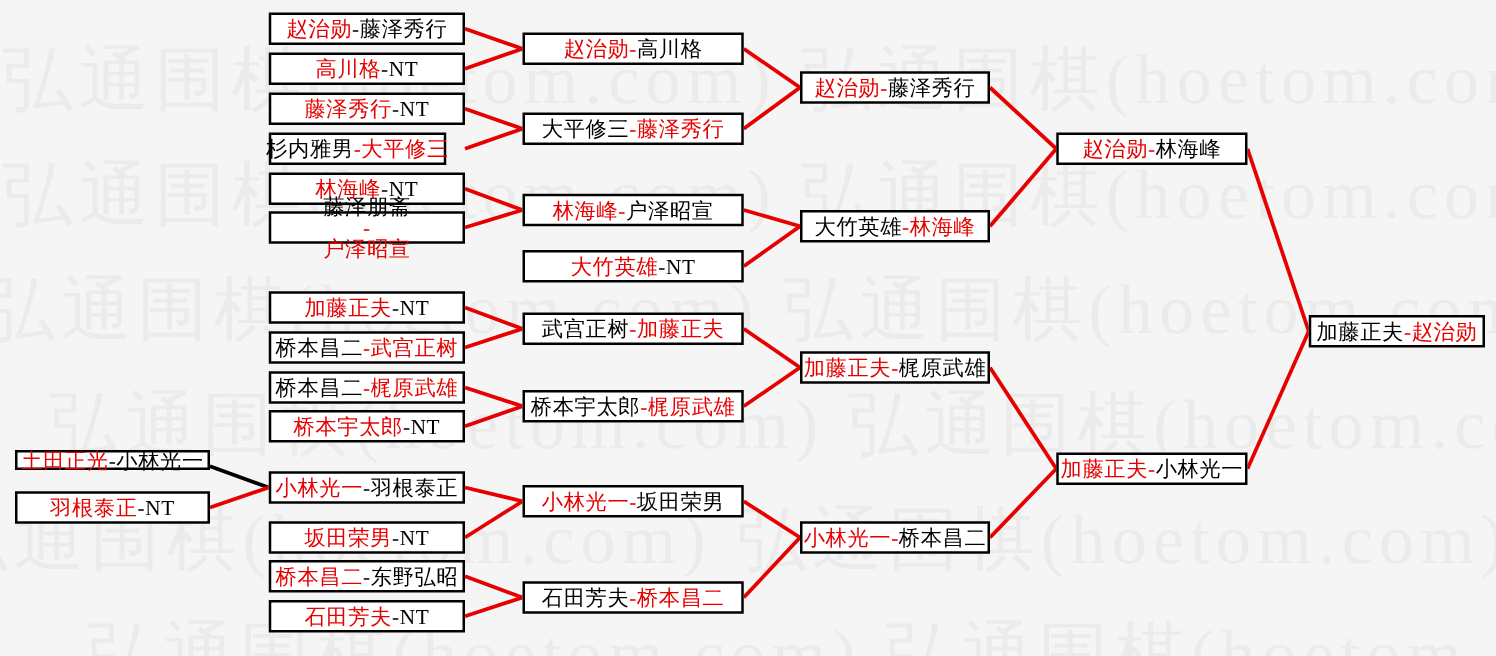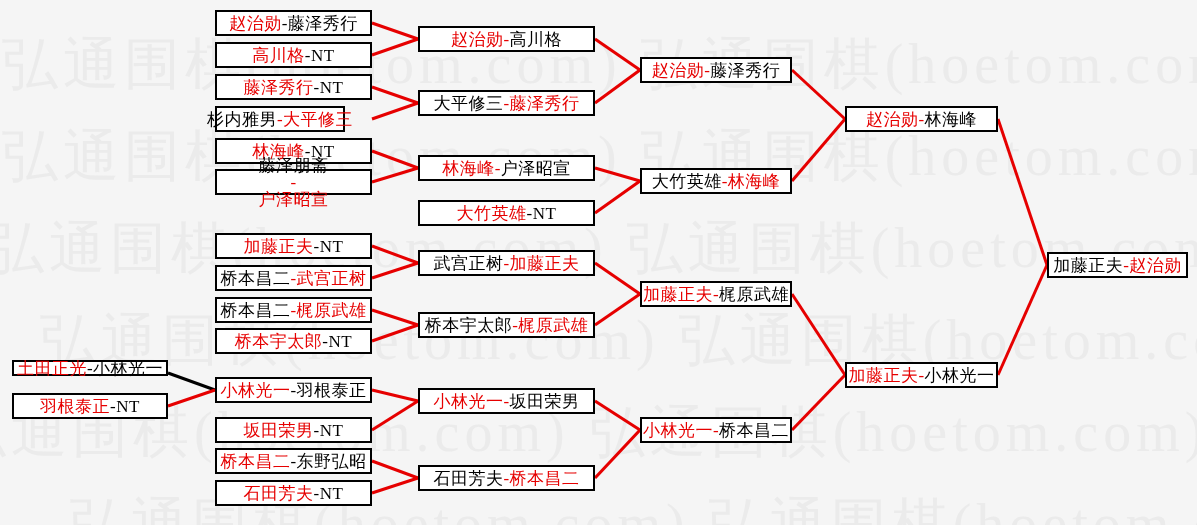--- a/index.html
+++ b/index.html
@@ -80,21 +80,21 @@
     <div class="match" style="left: 215px; top: 42px; width: 157px; height: 26px;">
       <span class="red">高川格</span>
       <span class="black">-</span>
       <span class="black">NT</span>
     </div>
     <div class="match" style="left: 215px; top: 74px; width: 157px; height: 26px;">
       <span class="red">藤泽秀行</span>
       <span class="black">-</span>
       <span class="black">NT</span>
     </div>
-    <div class="match" style="left: 215px; top: 106px; width: 130px; height: 26px;">
+    <div class="match" style="left: 215px; top: 106px; width: 142px; height: 26px;">
       <span class="black">杉内雅男</span>
       <span class="red">-</span>
       <span class="red">大平修三</span>
     </div>
     <div class="match" style="left: 215px; top: 138px; width: 157px; height: 26px;">
       <span class="red">林海峰</span>
       <span class="black">-</span>
       <span class="black">NT</span>
     </div>
     <div class="match" style="left: 215px; top: 169px; width: 157px; height: 26px; flex-direction: column;">

